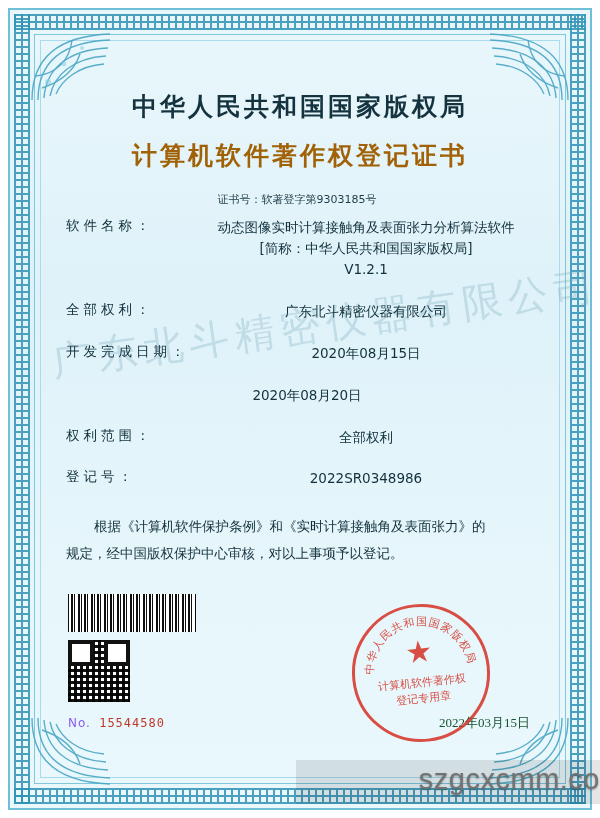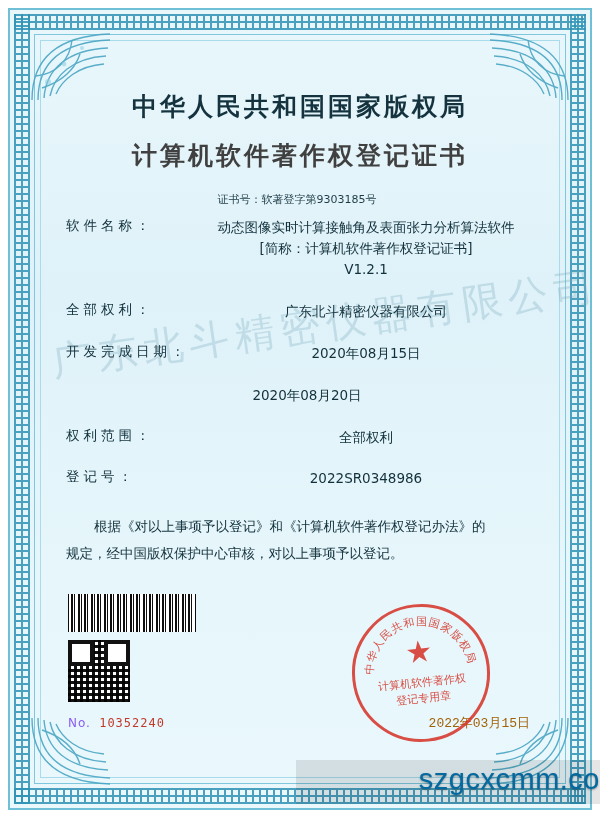--- a/index.html
+++ b/index.html
@@ -93,21 +93,21 @@
     letter-spacing: 3px;
     color: #14333f;
     margin-top: 34px;
   }
   .title-sub {
     text-align: center;
     font-family: "DejaVu Serif", serif;
     font-weight: bold;
     font-size: 25px;
     letter-spacing: 3px;
-    color: #404040;
+    color: #a16207;
     margin-top: 16px;
   }
 
   .cert-no {
     margin-top: 20px;
     text-align: center;
     padding-right: 6px;
     font-size: 11px;
     color: #1d3b46;
     font-family: "DejaVu Sans", sans-serif;
@@ -196,22 +196,22 @@
     font-family: "DejaVu Sans Mono", monospace;
     letter-spacing: 1px;
   }
   .serial .no-label { color: #8b5cf6; font-family: "DejaVu Sans", sans-serif; }
 
   .issue-date {
     position: absolute;
     right: 70px;
     top: 714px;
     font-size: 13px;
-    color: #a16207;
-    font-family: Liberation Mono, monospace;
+    color: #14532d;
+    font-family: Liberation Serif, serif;
   }
 
   
   .seal {
     position: absolute;
     left: 352px;
     top: 604px;
     width: 132px;
     height: 132px;
     border-radius: 50%;
@@ -246,21 +246,21 @@
     line-height: 1.45;
     font-family: "DejaVu Sans", sans-serif;
   }
 
   
   .site-text {
     position: absolute;
     right: 0px;
     bottom: 22px;
     font-size: 29px;
-    color: #0369a1;
+    color: #737373;
     font-family: "Liberation Sans", sans-serif;
     text-shadow: 0 1px 2px rgba(0,0,0,.35);
     letter-spacing: .5px;
     white-space: nowrap;
   }
   .site-bar {
     position: absolute;
     left: 296px;
     right: 0;
     bottom: 14px;
@@ -339,21 +339,21 @@
     <div class="cert-no">
       <span>证书号：</span><span>软著登字第9303185号</span>
     </div>
 
     <div class="rows">
 
       <div class="row">
         <div class="lbl">软件名称：</div>
         <div class="val">
           <span class="line1">动态图像实时计算接触角及表面张力分析算法软件</span>
-          <span class="line2">[简称：计算机软件著作权登记证书]</span>
+          <span class="line2">[简称：中华人民共和国国家版权局]</span>
           <span class="line3">V1.2.1</span>
         </div>
       </div>
 
       <div class="row">
         <div class="lbl">全部权利：</div>
         <div class="val">广东北斗精密仪器有限公司</div>
       </div>
 
       <div class="row">
@@ -372,34 +372,34 @@
       </div>
 
       <div class="row">
         <div class="lbl">登记号：</div>
         <div class="val">2022SR0348986</div>
       </div>
 
     </div>
 
     <div class="paragraph">
-      <span class="indent">根据《对以上事项予以登记》和《计算机软件著作权登记办法》的</span>
+      <span class="indent">根据《计算机软件保护条例》和《实时计算接触角及表面张力》的</span>
       <span>规定，经中国版权保护中心审核，对以上事项予以登记。</span>
     </div>
 
   </div>
 
   <div class="codes">
     <div class="barcode"></div>
     <div class="qr"></div>
   </div>
 
   <div class="serial">
     <span class="no-label">No.</span>
-    <span>10352240</span>
+    <span>15544580</span>
   </div>
 
   <div class="issue-date">2022年03月15日</div>
 
   <div class="seal">
     <svg class="arc-text" viewBox="0 0 132 132">
       <defs>
         <path id="arcpath" d="M 18,66 A 48,48 0 0 1 114,66"></path>
       </defs>
       <text>

